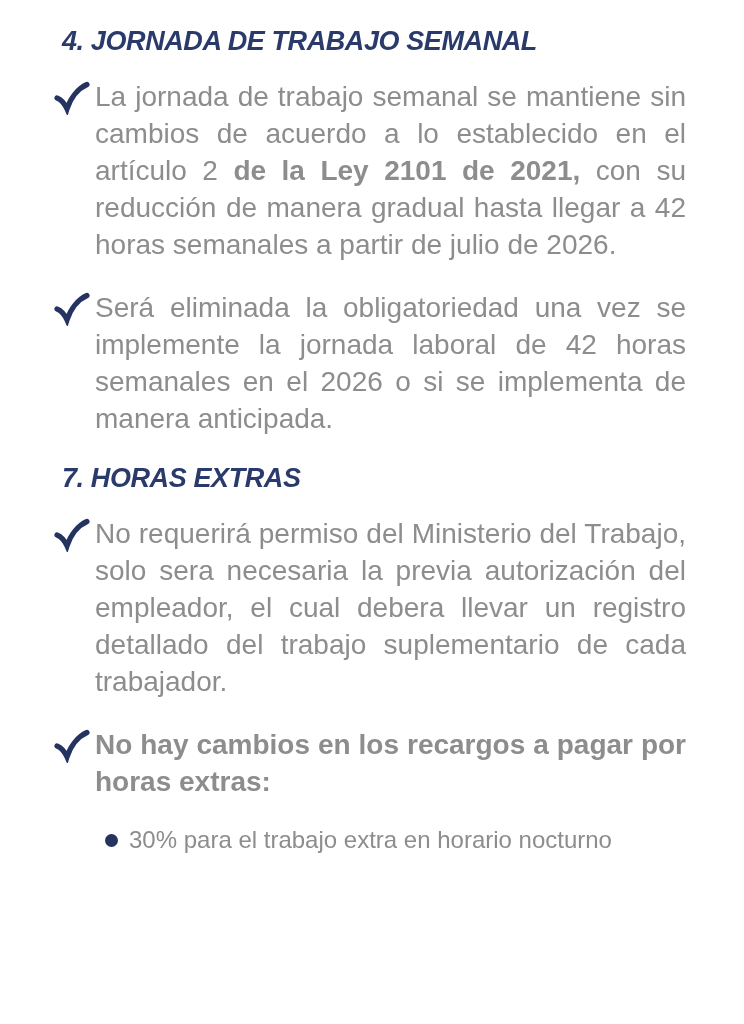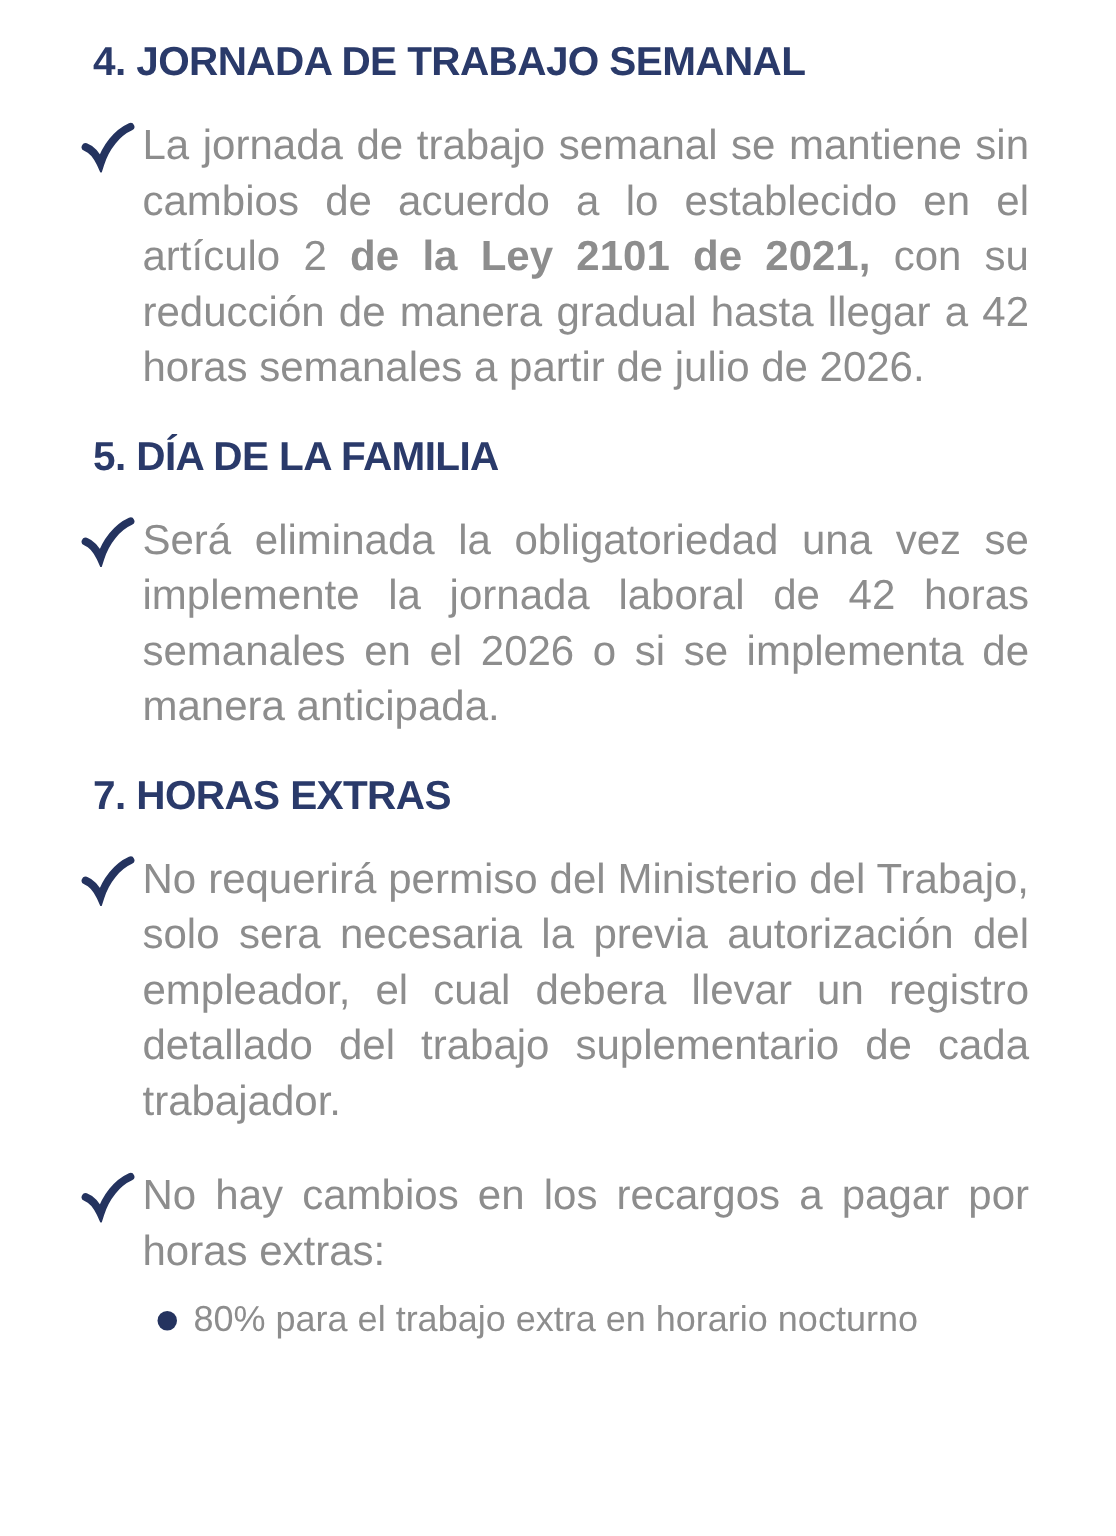--- a/index.html
+++ b/index.html
@@ -20,28 +20,29 @@
     width:744px;height:1024px;
     padding:26px 58px 0 62px;
   }
   .section-title{
     margin:0 0 21px 0;
     font-size:27px;
     line-height:31px;
     font-weight:700;
     letter-spacing:-0.4px;
     color:var(--heading);
+    font-style:italic;
   }
   .doc-section + .doc-section{margin-top:0;}
   .check-item{
     display:flex;
     align-items:flex-start;
     margin:0 0 26px -8px;
   }
-  .check-item.has-bullets{margin-bottom:12px;}
+  .check-item.has-bullets{margin-bottom:24px;font-weight:bold;}
   .check-icon{
     flex:0 0 41px;
     padding-top:3px;
   }
   .check-icon svg{display:block;}
   .item-text{
     flex:1;
     margin:0;
     font-size:28px;
     line-height:37px;
@@ -78,21 +79,20 @@
         <path d="M3 17 C 7 18.5, 10.5 22.5, 13 28 C 16.5 17, 24 7.5, 33 3.5" fill="none" stroke="#24335f" stroke-width="5.2" stroke-linecap="round"></path>
       </svg>
     </span>
     <p class="item-text"><span>La jornada de trabajo semanal se mantiene sin cambios de acuerdo a lo establecido en el artículo 2 </span><b>de la Ley 2101 de 2021,</b><span> con su reducción de manera gradual hasta llegar a 42 horas semanales a partir de julio de 2026.</span></p>
   </div>
 
 </div>
   </section>
 
   <section class="doc-section">
-    <h2 class="section-title">5. DÍA DE LA FAMILIA</h2>
     <div class="items">
   <div class="check-item">
     <span class="check-icon">
       <svg width="36" height="34" viewBox="0 0 36 34" aria-hidden="true">
         <path d="M3 17 C 7 18.5, 10.5 22.5, 13 28 C 16.5 17, 24 7.5, 33 3.5" fill="none" stroke="#24335f" stroke-width="5.2" stroke-linecap="round"></path>
       </svg>
     </span>
     <p class="item-text"><span>Será eliminada la obligatoriedad una vez se implemente la jornada laboral de 42 horas semanales en el 2026 o si se implementa de manera anticipada.</span></p>
   </div>
 </div>
@@ -115,17 +115,17 @@
       <svg width="36" height="34" viewBox="0 0 36 34" aria-hidden="true">
         <path d="M3 17 C 7 18.5, 10.5 22.5, 13 28 C 16.5 17, 24 7.5, 33 3.5" fill="none" stroke="#24335f" stroke-width="5.2" stroke-linecap="round"></path>
       </svg>
     </span>
     <p class="item-text"><span>No hay cambios en los recargos a pagar por horas extras:</span></p>
   </div>
 
 
   <div class="sub-bullet">
     <span class="bullet-dot"></span>
-    <span class="bullet-text">80% para el trabajo extra en horario nocturno</span>
+    <span class="bullet-text">30% para el trabajo extra en horario nocturno</span>
   </div>
 </div>
   </section>
 </main>
 
 </body></html>

